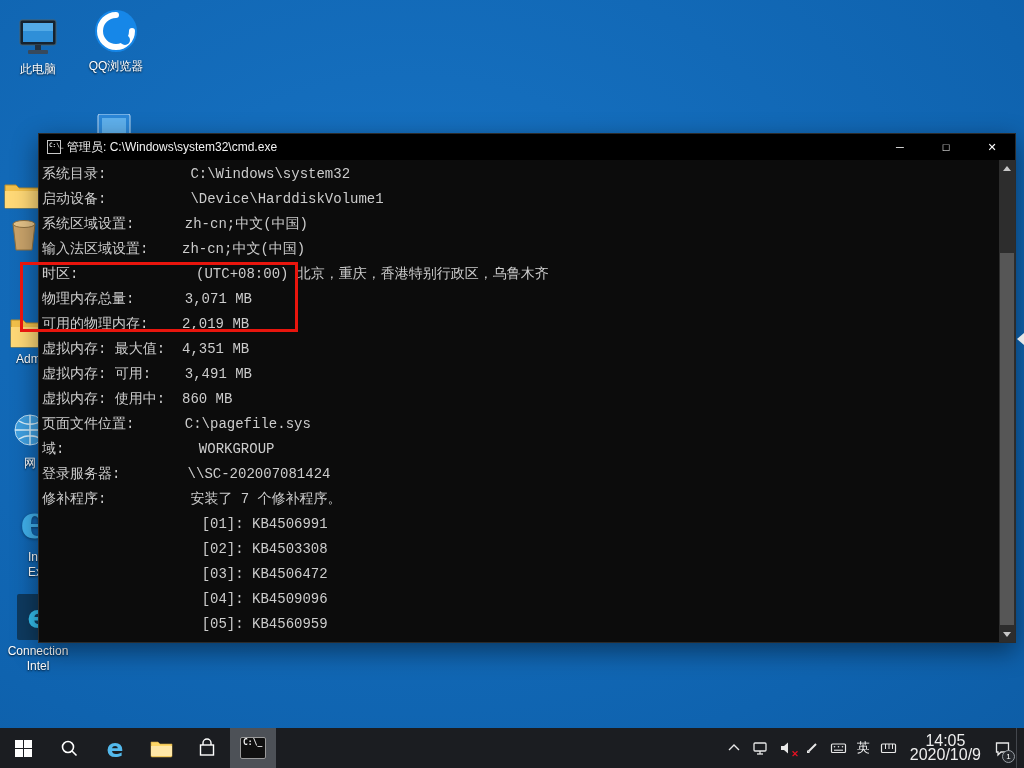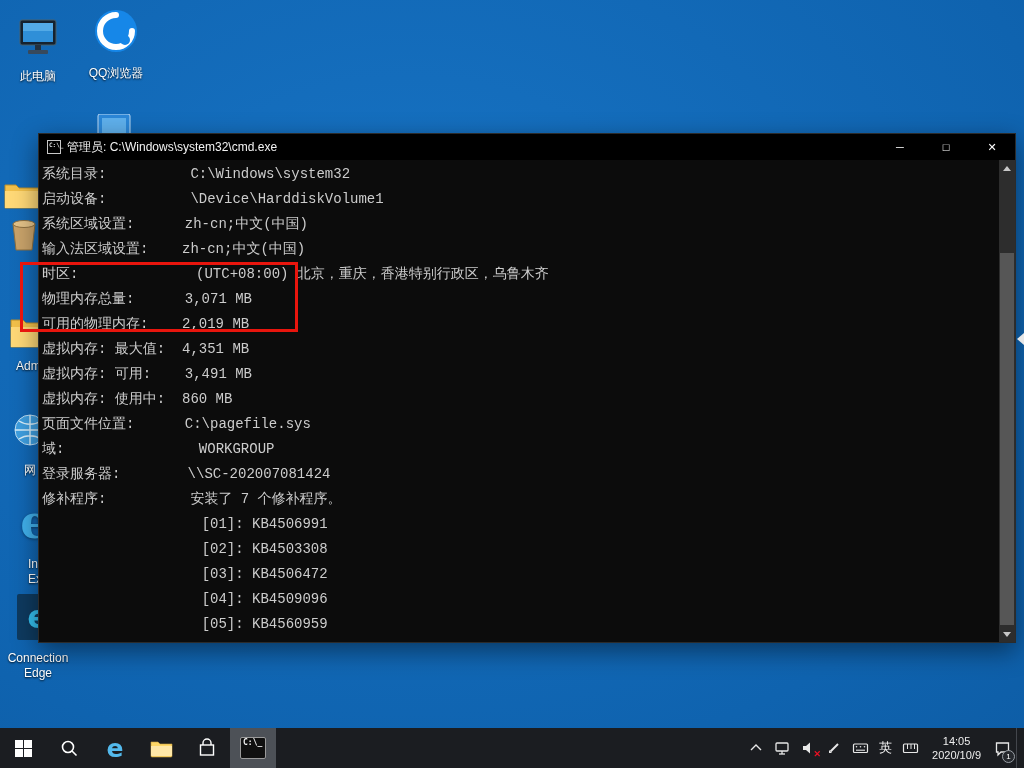--- a/index.html
+++ b/index.html
@@ -5,21 +5,21 @@
   *{box-sizing:border-box}
   html,body{margin:0;padding:0}
   body{width:1024px;height:768px;position:relative;overflow:hidden;
        font-family:"Liberation Sans",sans-serif;}
 
   
   .desktop{position:absolute;inset:0;
     background:radial-gradient(120% 120% at 40% 35%, #1773c4 0%, #0f63af 55%, #0b5498 100%);}
   .dicon{position:absolute;width:76px;color:#fff;font-size:12px;text-align:center;z-index:1}
   .dicon .ic{height:50px;display:flex;align-items:flex-end;justify-content:center}
-  .dicon .lbl{margin-top:11px;text-shadow:0 1px 2px rgba(0,0,0,.85);line-height:15px}
+  .dicon .lbl{margin-top:4px;text-shadow:0 1px 2px rgba(0,0,0,.85);line-height:15px}
   .lbl.left{text-align:left;white-space:nowrap}
   .ie-e{color:#41b1ec;font-weight:bold;font-size:46px;font-family:"DejaVu Serif",serif;line-height:48px;text-shadow:0 1px 3px rgba(0,0,0,.4)}
   .edge-tile{width:42px;height:46px;background:#0e3a5f;display:flex;align-items:center;justify-content:center;border-radius:2px}
   .edge-tile span{color:#35c1f1;font-weight:bold;font-size:32px;font-family:"DejaVu Sans",sans-serif}
   .flyout{position:absolute;right:0;top:333px;z-index:6;width:0;height:0;
     border-top:6px solid transparent;border-bottom:6px solid transparent;border-right:7px solid #e6e6e6}
 
   
   .cmd-window{position:absolute;left:38px;top:133px;width:978px;height:510px;z-index:5;
     box-shadow:0 8px 24px rgba(0,0,0,.45);border:1px solid #2b2b2b;background:#0c0c0c}
@@ -47,21 +47,21 @@
     display:flex;align-items:stretch;justify-content:space-between;color:#eee}
   .tb-group{display:flex;align-items:stretch}
   .tb-btn{width:46px;display:flex;align-items:center;justify-content:center;cursor:default}
   .tb-btn.active{background:#4d5157}
   .edge-e{color:#53b9ec;font-weight:bold;font-size:25px;font-family:"DejaVu Sans",sans-serif}
   .cmd-tile{width:26px;height:22px;background:#101010;border:1px solid #9a9a9a;border-radius:2px;
     color:#f0f0f0;font:bold 8px "DejaVu Sans Mono",monospace;padding:1px 2px;line-height:8px;text-align:left}
   .tray{display:flex;align-items:center;padding-right:2px}
   .tray-item{height:40px;display:flex;align-items:center;justify-content:center;padding:0 5px;position:relative}
   .ime{font-size:13px;color:#f2f2f2}
-  .clock{text-align:center;font-size:11px;line-height:14px;padding:0 8px}
+  .clock{text-align:center;font-size:16px;line-height:14px;padding:0 8px}
   .badge{position:absolute;right:1px;bottom:5px;min-width:13px;height:13px;border-radius:7px;background:#26292e;
     border:1px solid #9aa0a6;color:#fff;font-size:8px;line-height:11px;text-align:center;padding:0 1px}
   .mute-x{position:absolute;right:0;bottom:9px;color:#e81123;font-size:9px;font-weight:bold}
   .peek{width:6px;border-left:1px solid #43464c;height:40px}
 </style>
 </head>
 <body>
 
 <div class="desktop">
 
@@ -149,21 +149,21 @@
   </div>
 
   <div class="dicon" style="left:0;top:590px;width:76px">
     <div class="ic" style="height:50px">
       <div class="edge-tile">
           <span>e</span>
         </div>
     </div>
     <div class="lbl">
       <div>Connection</div>
-      <div>Edge</div>
+      <div>Intel</div>
     </div>
   </div>
 
   <div class="flyout"></div>
 
   <div class="cmd-window">
     <div class="titlebar">
       <div class="tb-ico">C:\_</div>
       <div class="tb-title">管理员: C:\Windows\system32\cmd.exe</div>
       <div class="cap">

